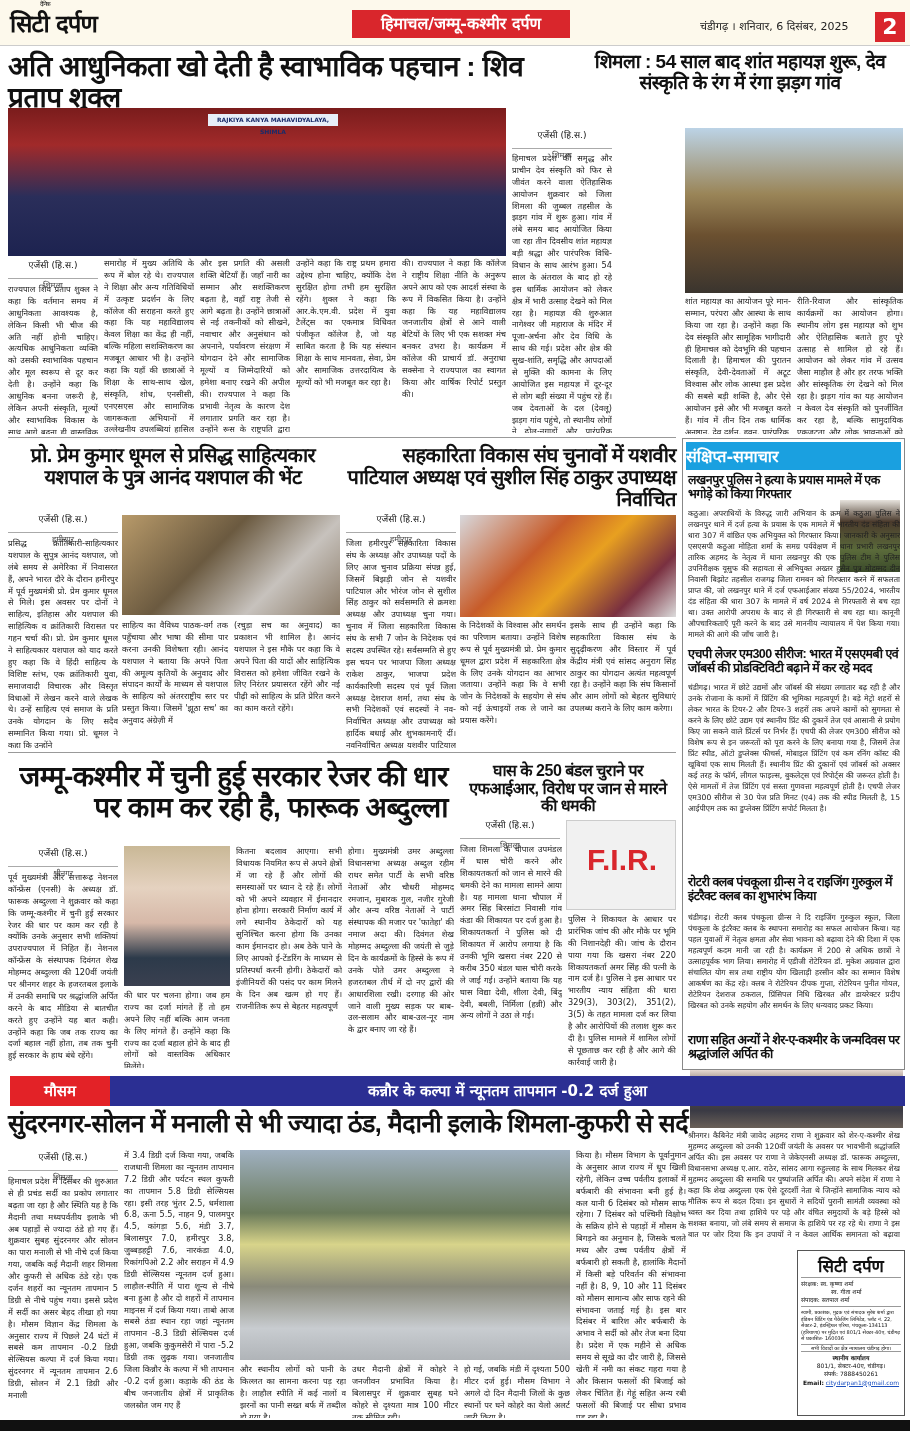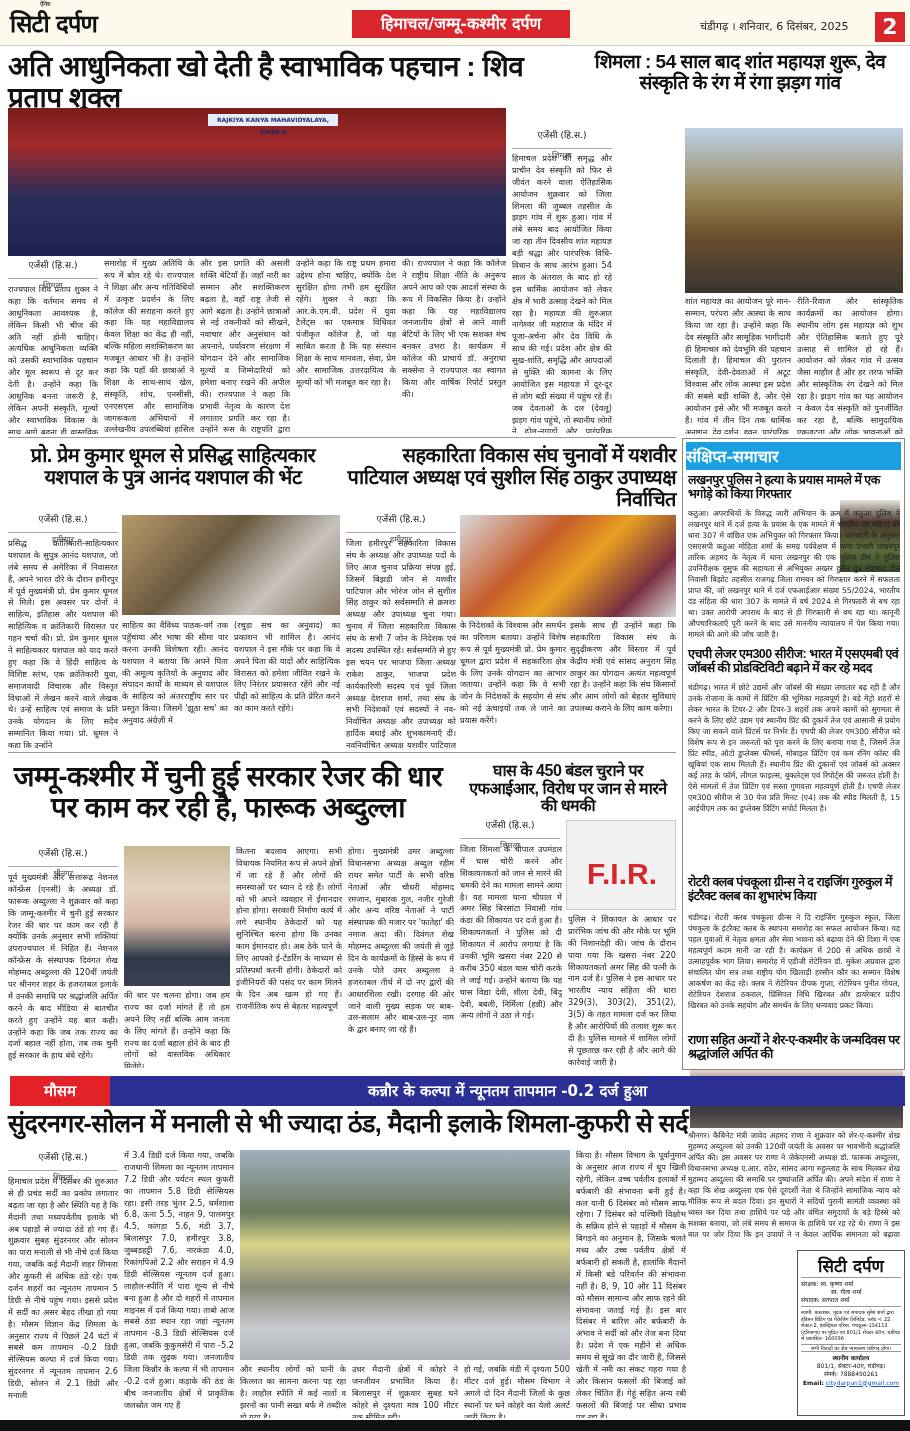--- a/index.html
+++ b/index.html
@@ -75,38 +75,38 @@
   <div class="byline">एजेंसी (हि.स.)</div>
   <div class="place">हमीरपुर</div>
 </div>
 <div class="abs body" style="left:346px;top:538px;width:110px;height:210px">जिला हमीरपुर सहकारिता विकास संघ के अध्यक्ष और उपाध्यक्ष पदों के लिए आज चुनाव प्रक्रिया संपन्न हुई, जिसमें बिझड़ी जोन से यशवीर पाटियाल और भोरंज जोन से सुशील सिंह ठाकुर को सर्वसम्मति से क्रमशः अध्यक्ष और उपाध्यक्ष चुना गया। चुनाव में जिला सहकारिता विकास संघ के सभी 7 जोन के निदेशक एवं सदस्य उपस्थित रहे। सर्वसम्मति से हुए इस चयन पर भाजपा जिला अध्यक्ष राकेश ठाकुर, भाजपा प्रदेश कार्यकारिणी सदस्य एवं पूर्व जिला अध्यक्ष देशराज शर्मा, तथा संघ के सभी निदेशकों एवं सदस्यों ने नव-निर्वाचित अध्यक्ष और उपाध्यक्ष को हार्दिक बधाई और शुभकामनाएँ दीं। नवनिर्वाचित अध्यक्ष यशवीर पाटियाल ने अपने चुनाव को सभी 7 जोन</div>
 <div class="abs photo" style="left:460px;top:515px;width:216px;height:102px;background:linear-gradient(135deg,#d8d8dc 0%,#c75c2a 35%,#e8a020 55%,#7a3040 80%,#dcdcdc 100%)"></div>
 <div class="abs body" style="left:460px;top:620px;width:106px;height:128px">के निदेशकों के विश्वास और समर्थन का परिणाम बताया। उन्होंने विशेष रूप से पूर्व मुख्यमंत्री प्रो. प्रेम कुमार धूमल द्वारा प्रदेश में सहकारिता क्षेत्र के लिए उनके योगदान का आभार जताया। उन्होंने कहा कि वे सभी जोन के निदेशकों के सहयोग से संघ को नई ऊंचाइयों तक ले जाने का प्रयास करेंगे।</div>
 <div class="abs body" style="left:570px;top:620px;width:106px;height:128px">इसके साथ ही उन्होंने कहा कि सहकारिता विकास संघ के सुदृढ़ीकरण और विस्तार में पूर्व केंद्रीय मंत्री एवं सांसद अनुराग सिंह ठाकुर का योगदान अत्यंत महत्वपूर्ण रहा है। उन्होंने कहा कि संघ किसानों और आम लोगों को बेहतर सुविधाएं उपलब्ध कराने के लिए काम करेगा।</div>
 
 <div class="abs rule" style="left:8px;top:752px;width:668px;height:1px"></div>
 
-<div class="abs head" style="left:8px;top:762px;width:440px;font-size:28px;text-align:center">जम्मू-कश्मीर में चुनी हुई सरकार रेजर की धार पर काम कर रही है, फारूक अब्दुल्ला</div>
+<div class="abs head" style="left:8px;top:762px;width:440px;font-size:28px;text-align:right">जम्मू-कश्मीर में चुनी हुई सरकार रेजर की धार पर काम कर रही है, फारूक अब्दुल्ला</div>
 <div class="abs" style="left:8px;top:846px;width:110px">
   <div class="byline">एजेंसी (हि.स.)</div>
   <div class="place">श्रीनगर</div>
 </div>
 <div class="abs body" style="left:8px;top:872px;width:110px;height:196px">पूर्व मुख्यमंत्री और सत्तारूढ़ नेशनल कॉन्फ्रेंस (एनसी) के अध्यक्ष डॉ. फारूक अब्दुल्ला ने शुक्रवार को कहा कि जम्मू-कश्मीर में चुनी हुई सरकार रेजर की धार पर काम कर रही है क्योंकि उनके अनुसार सभी शक्तियां उपराज्यपाल में निहित हैं। नेशनल कॉन्फ्रेंस के संस्थापक दिवंगत शेख मोहम्मद अब्दुल्ला की 120वीं जयंती पर श्रीनगर शहर के हजरतबल इलाके में उनकी समाधि पर श्रद्धांजलि अर्पित करने के बाद मीडिया से बातचीत करते हुए उन्होंने यह बात कही। उन्होंने कहा कि जब तक राज्य का दर्जा बहाल नहीं होता, तब तक चुनी हुई सरकार के हाथ बंधे रहेंगे।</div>
 <div class="abs photo" style="left:124px;top:846px;width:106px;height:140px;background:linear-gradient(180deg,#c9b896 0%,#e5d2c0 30%,#d6b8a8 55%,#2c3a4a 80%,#3a4050 100%)"></div>
 <div class="abs body" style="left:124px;top:990px;width:106px;height:78px">की धार पर चलना होगा। जब हम राज्य का दर्जा मांगते हैं तो हम अपने लिए नहीं बल्कि आम जनता के लिए मांगते हैं। उन्होंने कहा कि राज्य का दर्जा बहाल होने के बाद ही लोगों को वास्तविक अधिकार मिलेंगे।</div>
 <div class="abs body" style="left:236px;top:846px;width:106px;height:222px">कितना बदलाव आएगा। सभी विधायक नियमित रूप से अपने क्षेत्रों में जा रहे हैं और लोगों की समस्याओं पर ध्यान दे रहे हैं। लोगों को भी अपने व्यवहार में ईमानदार होना होगा। सरकारी निर्माण कार्य में लगे स्थानीय ठेकेदारों को यह सुनिश्चित करना होगा कि उनका काम ईमानदार हो। अब ठेके पाने के लिए आपको ई-टेंडरिंग के माध्यम से प्रतिस्पर्धा करनी होगी। ठेकेदारों को इंजीनियरों की पसंद पर काम मिलने के दिन अब खत्म हो गए हैं। राजनीतिक रूप से बेहतर महत्वपूर्ण</div>
 <div class="abs body" style="left:348px;top:846px;width:106px;height:222px">होगा। मुख्यमंत्री उमर अब्दुल्ला विधानसभा अध्यक्ष अब्दुल रहीम राथर समेत पार्टी के सभी वरिष्ठ नेताओं और चौधरी मोहम्मद रमजान, मुबारक गुल, नजीर गुरेजी और अन्य वरिष्ठ नेताओं ने पार्टी संस्थापक की मजार पर 'फातेहा' की नमाज अदा की। दिवंगत शेख मोहम्मद अब्दुल्ला की जयंती से जुड़े दिन के कार्यक्रमों के हिस्से के रूप में उनके पोते उमर अब्दुल्ला ने हजरतबल तीर्थ में दो नए द्वारों की आधारशिला रखी। दरगाह की ओर जाने वाली मुख्य सड़क पर बाब-उल-सलाम और बाब-उल-नूर नाम के द्वार बनाए जा रहे हैं।</div>
 
-<div class="abs head" style="left:460px;top:762px;width:216px;font-size:16px;text-align:center">घास के 450 बंडल चुराने पर एफआईआर, विरोध पर जान से मारने की धमकी</div>
+<div class="abs head" style="left:460px;top:762px;width:216px;font-size:16px;text-align:center">घास के 250 बंडल चुराने पर एफआईआर, विरोध पर जान से मारने की धमकी</div>
 <div class="abs" style="left:460px;top:818px;width:100px">
   <div class="byline">एजेंसी (हि.स.)</div>
   <div class="place">शिमला</div>
 </div>
 <div class="abs photo" style="left:566px;top:820px;width:110px;height:90px;background:#f1f1f1;border:1px solid #ccc">
-  <div style="position:absolute;left:0;top:36px;width:110px;text-align:center;font-family:'Liberation Sans',sans-serif;font-weight:bold;font-size:30px;color:#d9262c">F.I.R.</div>
+  <div style="position:absolute;left:0;top:22px;width:110px;text-align:center;font-family:'Liberation Sans',sans-serif;font-weight:bold;font-size:30px;color:#d9262c">F.I.R.</div>
 </div>
 <div class="abs body" style="left:460px;top:844px;width:102px;height:224px">जिला शिमला के चौपाल उपमंडल में घास चोरी करने और शिकायतकर्ता को जान से मारने की धमकी देने का मामला सामने आया है। यह मामला थाना चौपाल में अमर सिंह बिरसांटा निवासी गांव कंडा की शिकायत पर दर्ज हुआ है। शिकायतकर्ता ने पुलिस को दी शिकायत में आरोप लगाया है कि उनकी भूमि खसरा नंबर 220 से करीब 350 बंडल घास चोरी करके ले जाई गई। उन्होंने बताया कि यह घास विद्या देवी, शीला देवी, बिंदु देवी, बबली, निर्मिला (हन्नी) और अन्य लोगों ने उठा ले गई।</div>
 <div class="abs body" style="left:568px;top:914px;width:108px;height:154px">पुलिस ने शिकायत के आधार पर प्रारंभिक जांच की और मौके पर भूमि की निशानदेही की। जांच के दौरान पाया गया कि खसरा नंबर 220 शिकायतकर्ता अमर सिंह की पत्नी के नाम दर्ज है। पुलिस ने इस आधार पर भारतीय न्याय संहिता की धारा 329(3), 303(2), 351(2), 3(5) के तहत मामला दर्ज कर लिया है और आरोपियों की तलाश शुरू कर दी है। पुलिस मामले में शामिल लोगों से पूछताछ कर रही है और आगे की कार्रवाई जारी है।</div>
 
 <div class="abs sidebox" style="left:682px;top:438px;width:223px;height:632px"></div>
 <div class="abs sbhead" style="left:686px;top:442px;width:215px">संक्षिप्त-समाचार</div>
 
 <div class="abs head" style="left:688px;top:474px;width:212px;font-size:12.5px">लखनपुर पुलिस ने हत्या के प्रयास मामले में एक भगोड़े को किया गिरफ्तार</div>
 <div class="abs photo" style="left:840px;top:500px;width:60px;height:72px;background:linear-gradient(180deg,#e6e2dc 0%,#4a3a2c 30%,#5a6a3a 70%,#3a4a2a 100%)"></div>
 <div class="abs body" style="left:688px;top:508px;width:212px;height:136px;font-size:7.6px">कठुआ। अपराधियों के विरुद्ध जारी अभियान के क्रम में कठुआ पुलिस ने लखनपुर थाने में दर्ज हत्या के प्रयास के एक मामले में भारतीय दंड संहिता की धारा 307 में वांछित एक अभियुक्त को गिरफ्तार किया। जानकारी के अनुसार एसएसपी कठुआ मोहिता शर्मा के समग्र पर्यवेक्षण में थाना प्रभारी लखनपुर तारिक अहमद के नेतृत्व में थाना लखनपुर की एक पुलिस टीम ने पुलिस उपनिरीक्षक यूसुफ की सहायता से अभियुक्त अख्तर हुसैन पुत्र मोहम्मद दीन निवासी बिझोट तहसील राजगढ़ जिला रामबन को गिरफ्तार करने में सफलता प्राप्त की, जो लखनपुर थाने में दर्ज एफआईआर संख्या 55/2024, भारतीय दंड संहिता की धारा 307 के मामले में वर्ष 2024 से गिरफ्तारी से बच रहा था। उक्त आरोपी अपराध के बाद से ही गिरफ्तारी से बच रहा था। कानूनी औपचारिकताएँ पूरी करने के बाद उसे माननीय न्यायालय में पेश किया गया। मामले की आगे की जाँच जारी है।</div>

